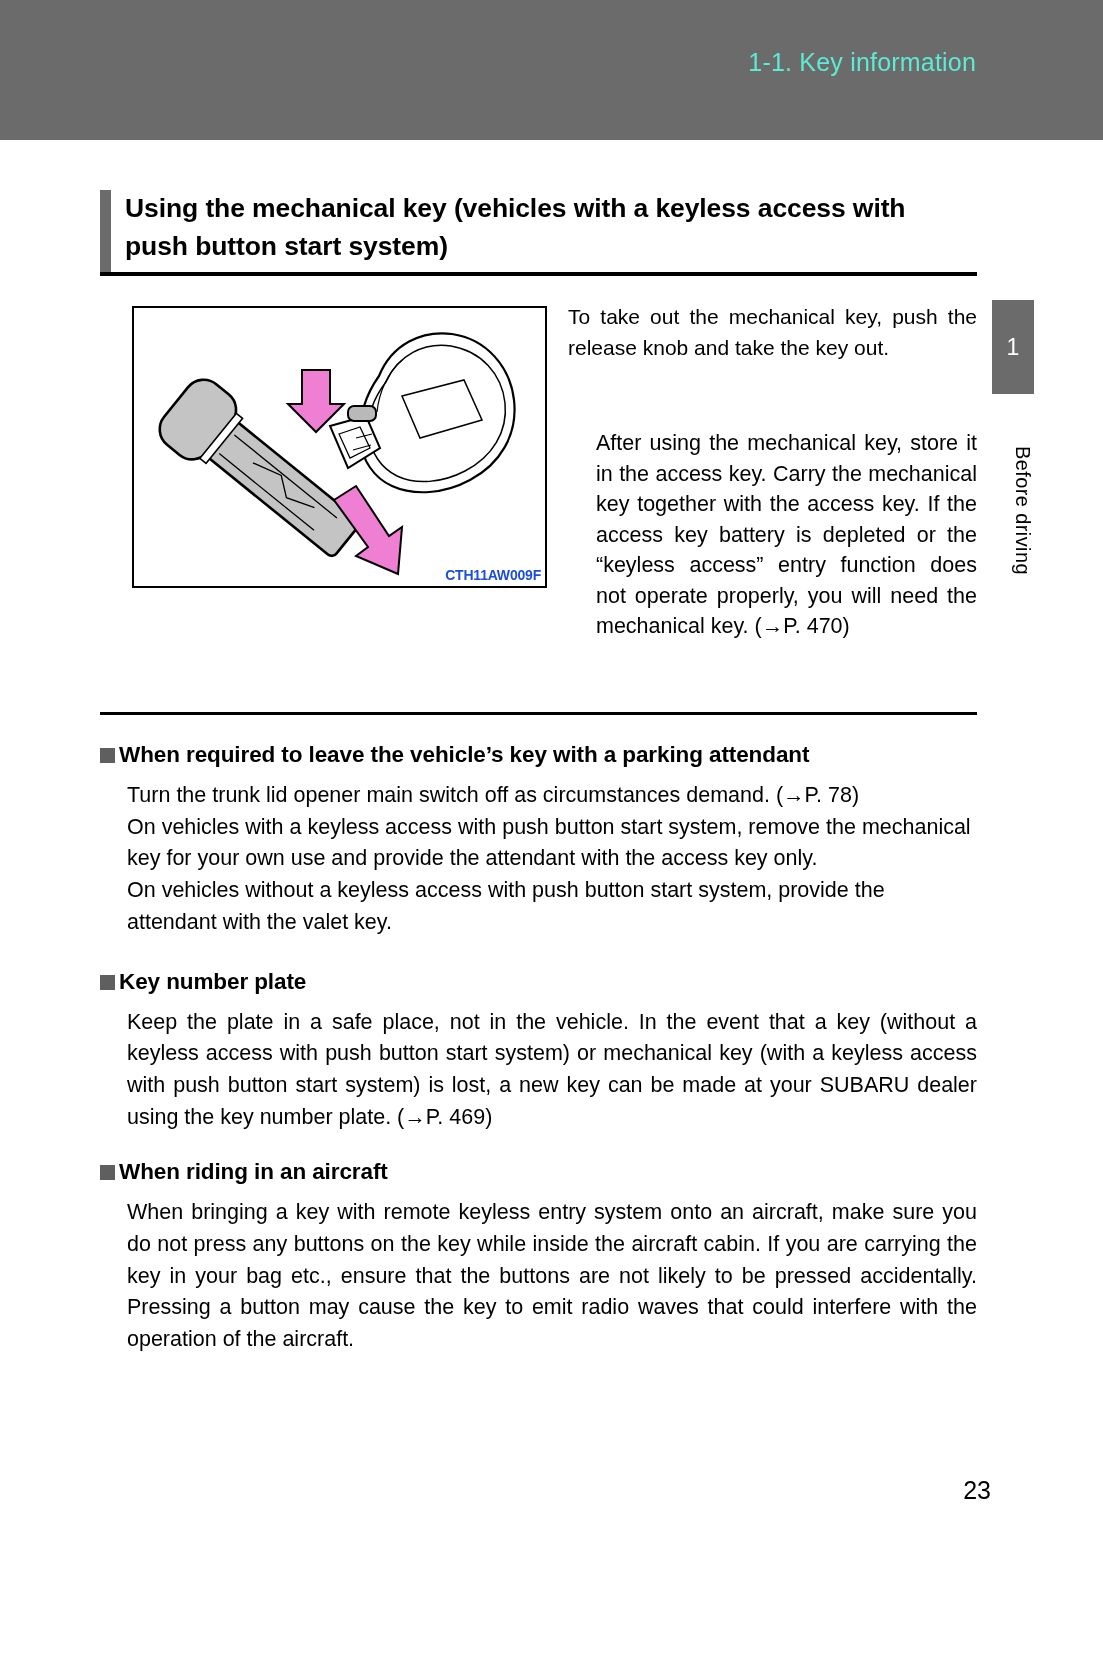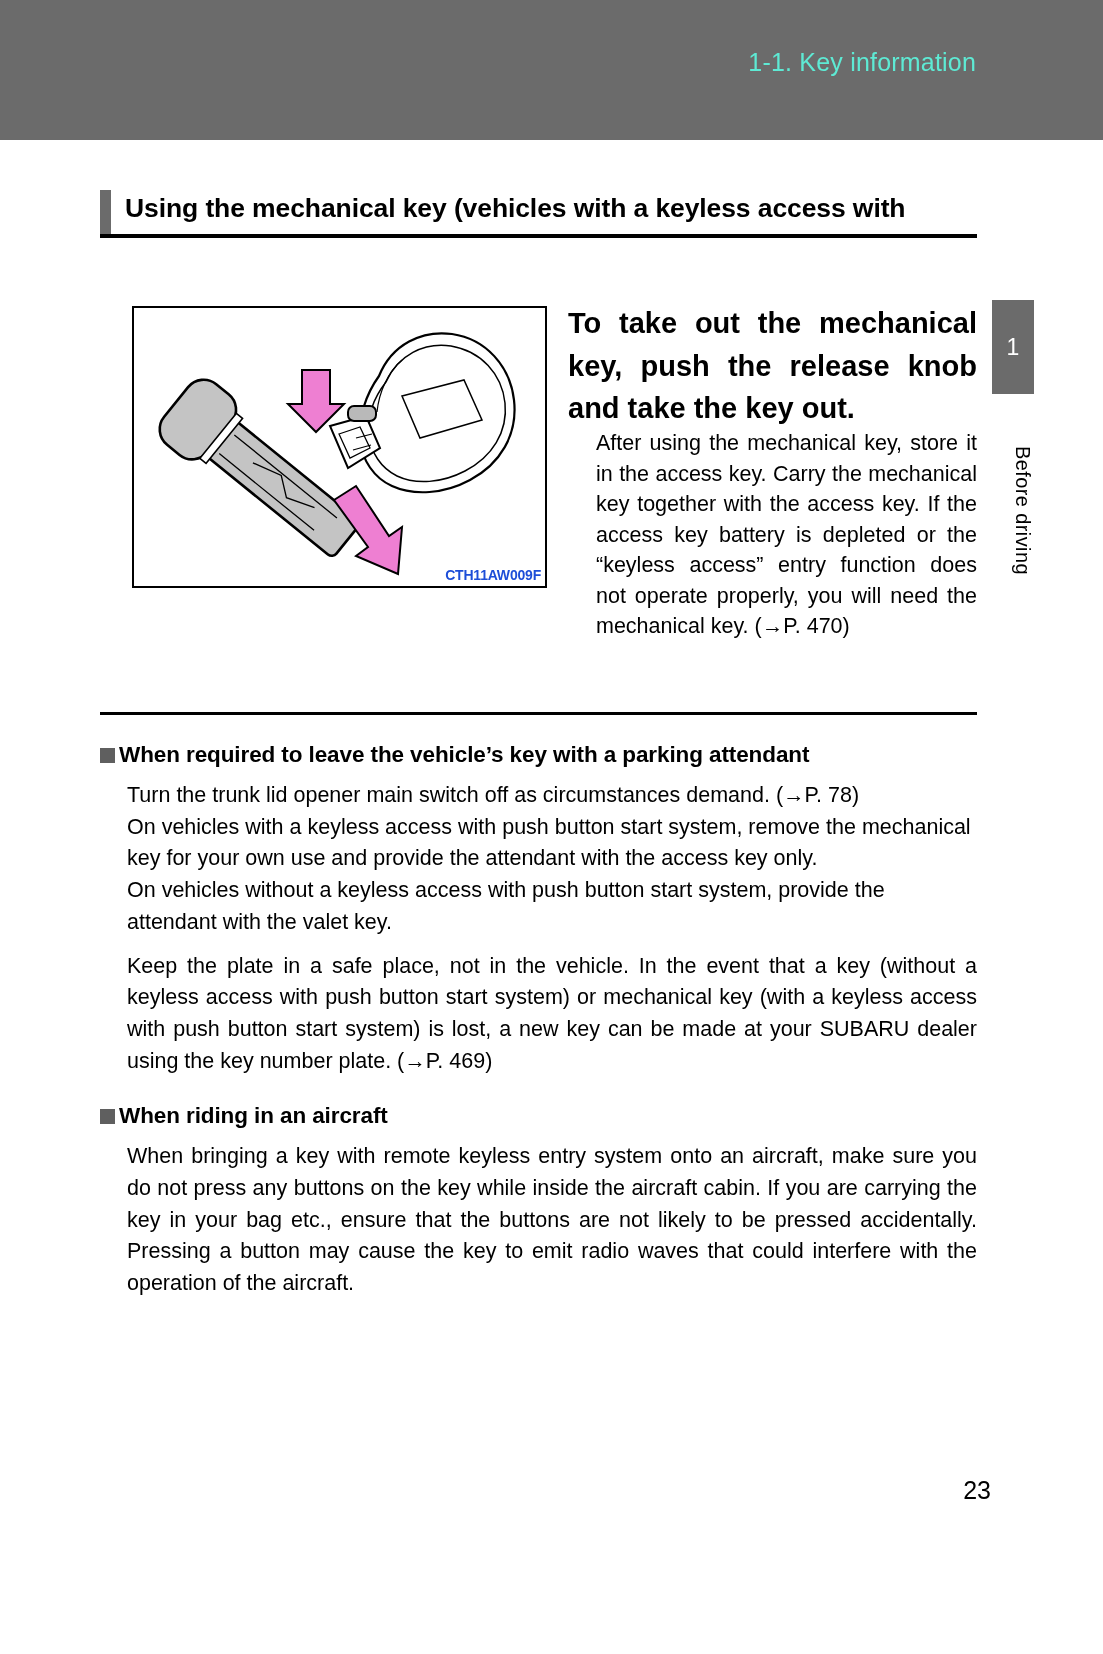--- a/index.html
+++ b/index.html
@@ -139,25 +139,24 @@
   }
 
   
   .lead-wrap {
     position: absolute;
     left: 568px;
     top: 302px;
     width: 409px;
   }
   .lead-text {
-    font-size: 29px;
+    font-size: 21px;
     line-height: 1.47;
     text-align: justify;
     text-align-last: left;
-    font-weight: bold;
   }
   .sub-text {
     position: absolute;
     left: 596px;
     top: 428px;
     width: 381px;
     font-size: 21.5px;
     line-height: 1.42;
     text-align: justify;
     text-align-last: left;
@@ -231,20 +230,21 @@
 <div class="side-tab-box">
   <div class="side-tab-num">1</div>
 </div>
 <div class="side-tab-label">Before driving</div>
 
 <div class="title-box">
   <div class="title-box-inner">
     <div class="title-bar"></div>
     <div class="title-text">
       <span class="l1">Using the mechanical key (vehicles with a keyless access with</span>
+      <span class="l2">push button start system)</span>
     </div>
   </div>
 </div>
 
 <div class="figure">
   <svg width="411" height="278" viewBox="0 0 411 278">
 
     <path d="M245 68 C258 36, 288 22, 318 26 C352 31, 376 58, 380 92
              C384 127, 366 156, 336 172 C310 186, 280 188, 258 178
              C240 170, 228 152, 226 132 C224 110, 232 86, 245 68 Z" fill="#ffffff" stroke="#000000" stroke-width="2.2"></path>
@@ -289,20 +289,24 @@
 <div class="body-area">
 
   <div class="sec-head">
     <span class="bullet"></span>
     <span>When required to leave the vehicle’s key with a parking attendant</span>
   </div>
   <div class="sec-body">Turn the trunk lid opener main switch off as circumstances demand. (→P. 78)</div>
   <div class="sec-body" style="margin-top:0">On vehicles with a keyless access with push button start system, remove the mechanical key for your own use and provide the attendant with the access key only.</div>
   <div class="sec-body" style="margin-top:0">On vehicles without a keyless access with push button start system, provide the attendant with the valet key.</div>
 
+  <div class="sec-head gap-a">
+    <span class="bullet"></span>
+    <span>Key number plate</span>
+  </div>
   <div class="sec-body just">Keep the plate in a safe place, not in the vehicle. In the event that a key (without a keyless access with push button start system) or mechanical key (with a keyless access with push button start system) is lost, a new key can be made at your SUBARU dealer using the key number plate. (→P. 469)</div>
 
   <div class="sec-head gap-b">
     <span class="bullet"></span>
     <span>When riding in an aircraft</span>
   </div>
   <div class="sec-body just">When bringing a key with remote keyless entry system onto an aircraft, make sure you do not press any buttons on the key while inside the aircraft cabin. If you are carrying the key in your bag etc., ensure that the buttons are not likely to be pressed accidentally. Pressing a button may cause the key to emit radio waves that could interfere with the operation of the aircraft.</div>
 
 </div>
 

